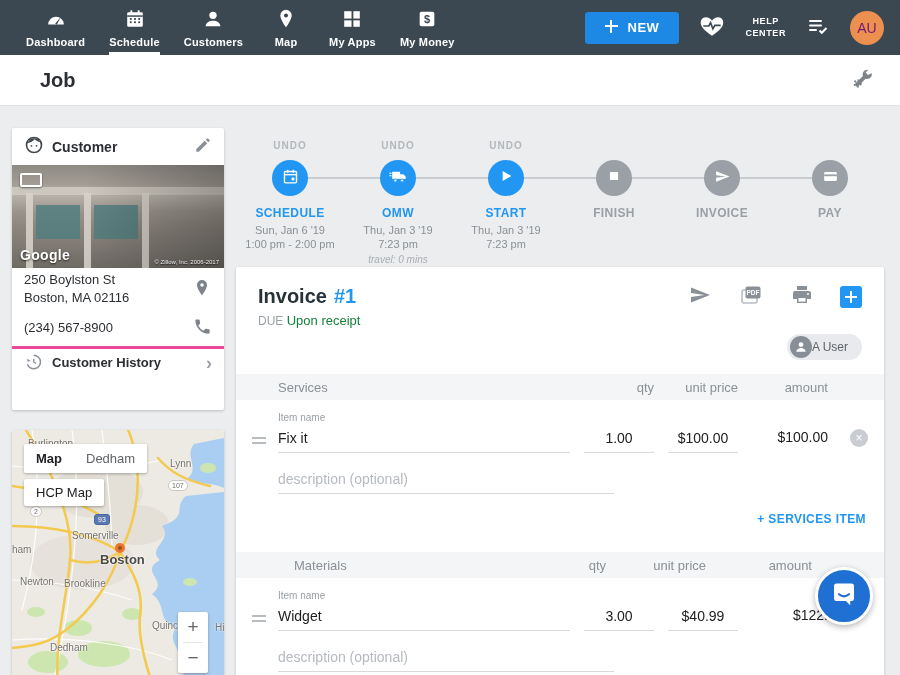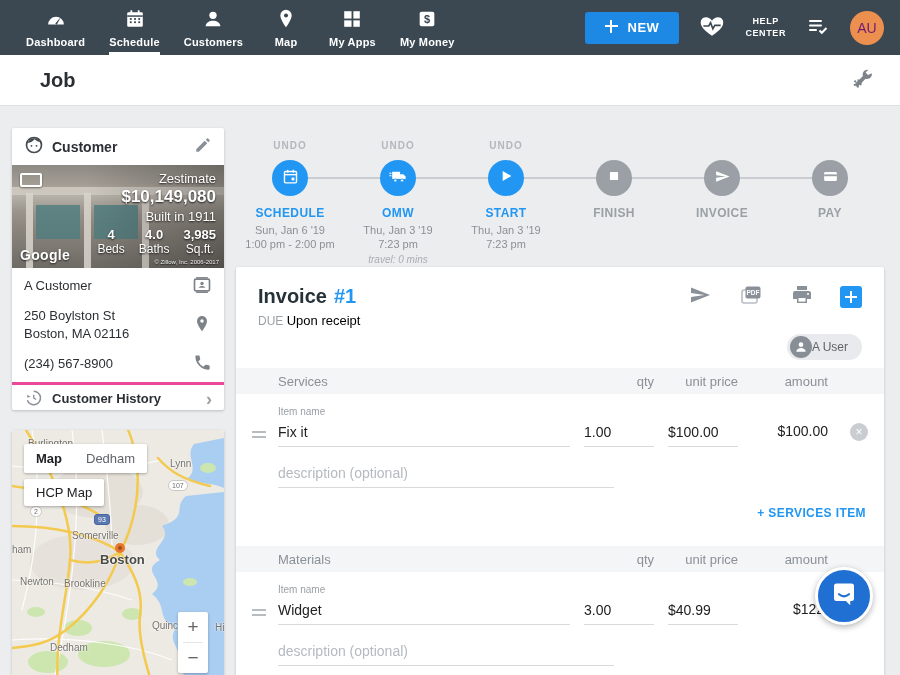--- a/index.html
+++ b/index.html
@@ -93,41 +93,41 @@
   .inv-pad { padding:16px 22px 0 22px; }
   .inv-title-row { display:flex; align-items:center; }
   .inv-title { font-size:20px; font-weight:bold; color:#263238; }
   .inv-num { color:#2196f3; margin-left:7px; font-size:20px; font-weight:bold; }
   .inv-icons { margin-left:auto; display:flex; align-items:center; gap:26px; }
   .inv-add-btn { width:22px; height:22px; background:#2196f3; border:none; border-radius:3px; position:relative; cursor:pointer; }
   .inv-add-btn::before, .inv-add-btn::after { content:""; position:absolute; background:#fff; }
   .inv-add-btn::before { left:10px; top:5px; width:2px; height:12px; }
   .inv-add-btn::after { top:10px; left:5px; height:2px; width:12px; }
   .inv-due { margin-top:3px; font-size:12px; color:#9aa0a6; }
-  .inv-due a { color:#000000; text-decoration:none; font-size:13px; cursor:pointer; }
+  .inv-due a { color:#15803d; text-decoration:none; font-size:13px; cursor:pointer; }
   .chip-row { display:flex; justify-content:flex-end; margin-top:6px; }
   .user-chip { display:flex; align-items:center; gap:0; background:#e9eaed; border-radius:14px; padding:2px 14px 2px 3px; cursor:pointer; }
   .chip-av { width:22px; height:22px; border-radius:50%; background:#878e96; display:flex; align-items:center; justify-content:center; }
   .user-chip .nm { font-size:12px; color:#5f6368; }
 
-  .sec-band { margin-top:8px; height:26px; background:#f4f5f6; display:grid; grid-template-columns:26px 1fr 84px 84px 90px 40px; align-items:center; padding:0 16px; color:#8a9097; font-size:13px; }
+  .sec-band { margin-top:14px; height:26px; background:#f4f5f6; display:grid; grid-template-columns:26px 1fr 84px 84px 90px 40px; align-items:center; padding:0 16px; color:#8a9097; font-size:13px; }
   .sec-band .h-right { text-align:right; }
   .item-row { display:grid; grid-template-columns:26px 1fr 84px 84px 90px 40px; align-items:end; padding:12px 16px 4px 16px; }
   .drag { align-self:end; margin-bottom:9px; width:14px; height:7px; border-top:2px solid #b7bcc1; border-bottom:2px solid #b7bcc1; cursor:grab; }
   .fld-label { font-size:10px; color:#9aa0a6; margin-bottom:5px; }
   .fld input { width:100%; border:none; border-bottom:1px solid #d7dadd; background:transparent; font-family:inherit; font-size:14px; color:#212121; padding:2px 0 6px 0; outline:none; }
-  .fld.num input { text-align:left; }
+  .fld.num input { text-align:center; }
   .fld.num { padding-left:14px; }
   .amount-cell { text-align:right; font-size:14px; color:#212121; padding-bottom:8px; }
   .del-btn { justify-self:end; margin-bottom:6px; width:18px; height:18px; border:none; border-radius:50%; background:#c9cdd2; color:#fff; font-size:12px; line-height:18px; text-align:center; cursor:pointer; padding:0; }
   .desc-row { margin:12px 16px 0 42px; width:336px; }
   .desc-row input { width:100%; border:none; border-bottom:1px solid #d7dadd; background:transparent; font-family:inherit; font-size:14px; padding:2px 0 6px 0; outline:none; color:#212121; }
   .desc-row input::placeholder { color:#b5bac0; }
   .add-link { display:block; margin:18px 18px 0 auto; background:none; border:none; color:#2196f3; font-size:12px; font-weight:bold; letter-spacing:.4px; cursor:pointer; font-family:inherit; }
-  .mat-band { margin-top:26px; }
+  .mat-band { margin-top:26px;gap:16px; }
 
   
   .chat-bubble { position:absolute; left:815px; top:567px; width:58px; height:58px; border-radius:50%; background:#1f70d2; border:3px solid #fff; box-shadow:0 2px 6px rgba(0,0,0,.3); display:flex; align-items:center; justify-content:center; cursor:pointer; z-index:40; }
 </style>
 </head>
 <body>
 
 <div id="app">
 
   <nav class="topnav">
@@ -240,51 +240,22 @@
     </div>
     <div class="prop-photo">
       <div class="trim"></div>
       <div class="col" style="left:14px"></div>
       <div class="col" style="left:72px"></div>
       <div class="col" style="left:130px"></div>
       <div class="win" style="left:24px;width:44px"></div>
       <div class="win" style="left:82px;width:44px"></div>
       <div class="prop-shade"></div>
       <div class="sv-frame"></div>
-      <div class="prop-text">
-        <div class="z-label">Zestimate</div>
-        <div class="z-value">$10,149,080</div>
-        <div class="z-built">Built in 1911</div>
-        <div class="z-stats">
-          <div class="z-stat">
-              <div class="num">4</div>
-              <div>Beds</div>
-            </div>
-          <div class="z-stat">
-              <div class="num">4.0</div>
-              <div>Baths</div>
-            </div>
-          <div class="z-stat">
-              <div class="num">3,985</div>
-              <div>Sq.ft.</div>
-            </div>
-        </div>
-      </div>
       <div class="g-logo">Google</div>
       <div class="z-copy">© Zillow, Inc. 2006-2017</div>
-    </div>
-    <div class="cust-row row-name">
-      <span class="txt">A Customer</span>
-      <span><svg width="20" height="20" viewBox="0 0 24 24">
-            <rect x="3" y="5" width="18" height="14" rx="1.5" fill="none" stroke="#7d8389" stroke-width="2"></rect>
-            <circle cx="12" cy="10.2" r="2" fill="#7d8389"></circle>
-            <path d="M8 15.4c.7-1.6 2.3-2.3 4-2.3s3.3.7 4 2.3z" fill="#7d8389"></path>
-            <rect x="5" y="2.5" width="14" height="1.6" fill="#7d8389"></rect>
-            <rect x="5" y="20" width="14" height="1.6" fill="#7d8389"></rect>
-          </svg></span>
     </div>
     <div class="cust-row row-addr">
       <span class="txt"><span>250 Boylston St</span><br><span>Boston, MA 02116</span></span>
       <span><svg width="20" height="20" viewBox="0 0 24 24">
             <path d="M12 2.5a6 6 0 0 0-6 6C6 12.9 12 21 12 21s6-8.1 6-12.5a6 6 0 0 0-6-6z" fill="#7d8389"></path>
             <circle cx="12" cy="8.5" r="2.1" fill="#fff"></circle>
           </svg></span>
     </div>
     <div class="cust-row row-phone">
       <span class="txt">(234) 567-8900</span>

